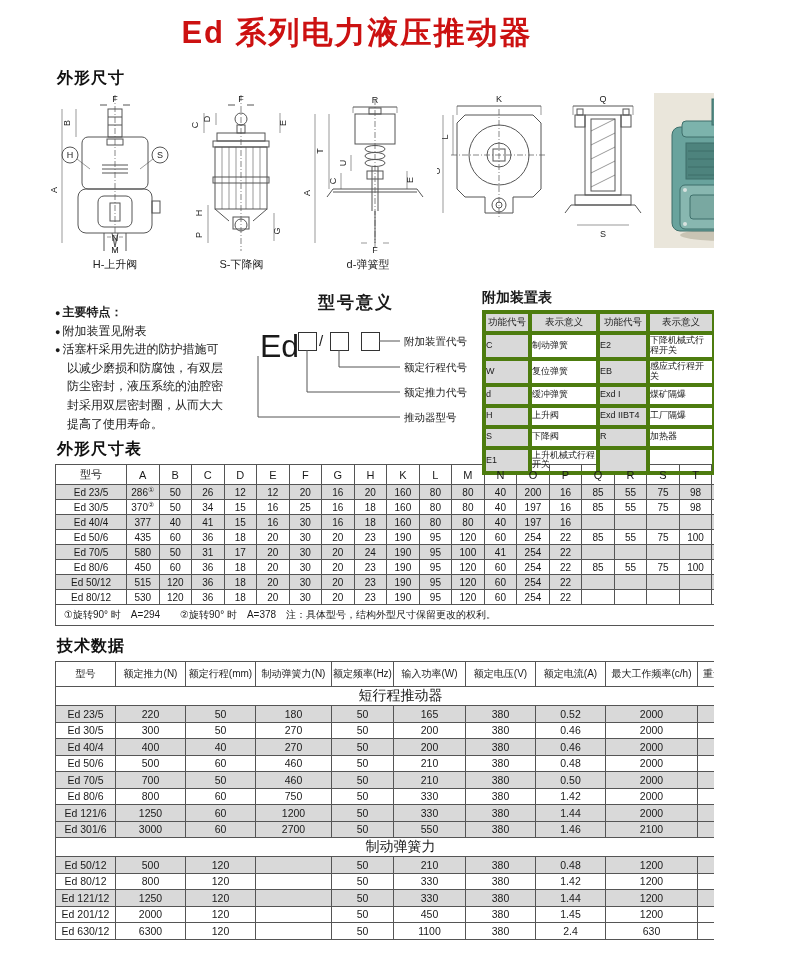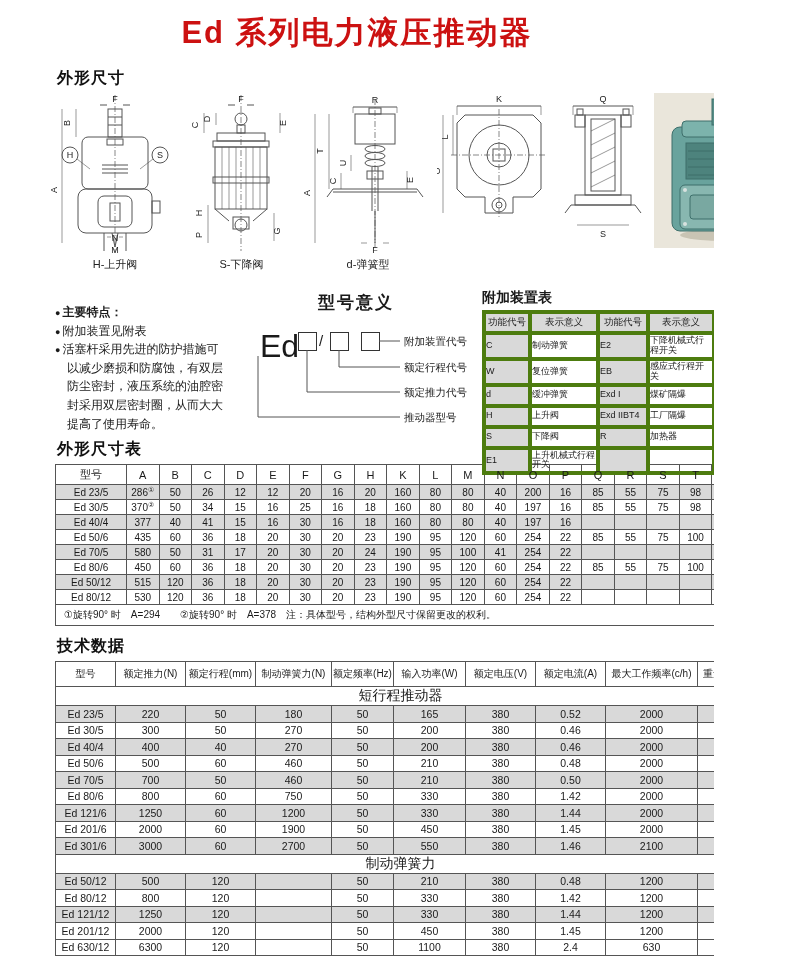--- a/index.html
+++ b/index.html
@@ -679,32 +679,20 @@
           <td>1250</td>
           <td>60</td>
           <td>1200</td>
           <td>50</td>
           <td>330</td>
           <td>380</td>
           <td>1.44</td>
           <td>2000</td>
           <td>39</td>
         </tr>
-        <tr>
-          <td>Ed 201/6</td>
-          <td>2000</td>
-          <td>60</td>
-          <td>1900</td>
-          <td>50</td>
-          <td>450</td>
-          <td>380</td>
-          <td>1.45</td>
-          <td>2000</td>
-          <td>39</td>
-        </tr>
         <tr class="shaded">
           <td>Ed 301/6</td>
           <td>3000</td>
           <td>60</td>
           <td>2700</td>
           <td>50</td>
           <td>550</td>
           <td>380</td>
           <td>1.46</td>
           <td>2100</td>

